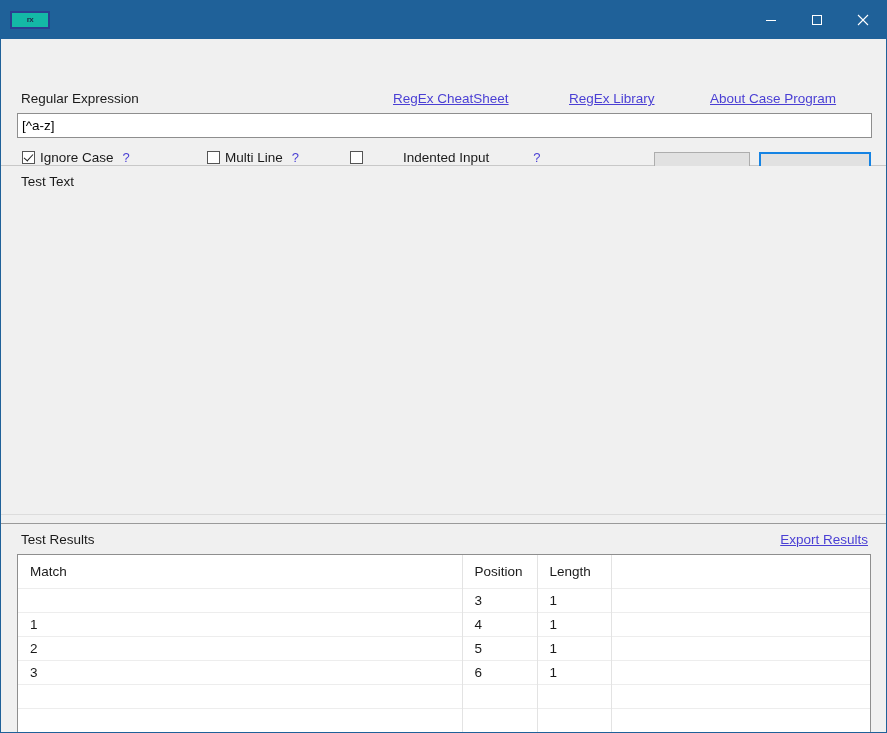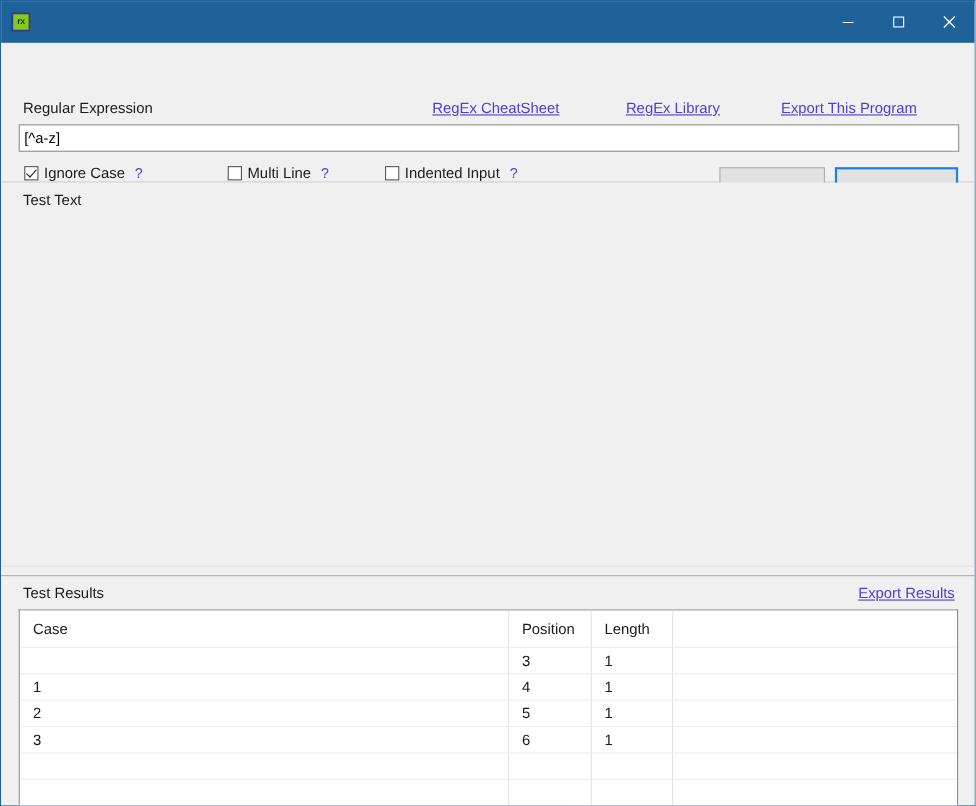--- a/index.html
+++ b/index.html
@@ -23,27 +23,27 @@
 
   
   .title-bar {
     height: 38px;
     background: #1f6199;
     display: flex;
     align-items: center;
     position: relative;
   }
   .app-icon {
-    width: 18px;
+    width: 40px;
     height: 18px;
     margin-left: 9px;
     margin-right: 9px;
     box-sizing: border-box;
     border: 2px solid #2a3f8f;
-    background: #84cc16;
+    background: #14b8a6;
     display: flex;
     align-items: center;
     justify-content: center;
     font-size: 8px;
     font-weight: bold;
     color: #20304f;
     letter-spacing: -0.5px;
     line-height: 1;
     font-family: "Liberation Sans", sans-serif;
   }
@@ -274,21 +274,21 @@
           </svg>
       </div>
     </div>
   </div>
 
   <div class="top-panel">
     <div class="section-label" style="left:20px; top:52px;text-align:right;">Regular Expression</div>
 
     <div class="link" style="left:392px; top:52px;">RegEx CheatSheet</div>
     <div class="link" style="left:568px; top:52px;">RegEx Library</div>
-    <div class="link" style="left:709px; top:52px;">Export This Program</div>
+    <div class="link" style="left:709px; top:52px;">About Case Program</div>
 
     <input class="regex-input" type="text" value="[^a-z]" style="">
 
     <div class="opt" style="left:21px; top:111px;align-items:center;">
       <span class="cb checked"></span>
       <span>Ignore Case</span>
       <span class="help">?</span>
     </div>
     <div class="opt" style="left:21px; top:139px;">
       <span class="cb checked"></span>
@@ -300,21 +300,21 @@
       <span class="cb"></span>
       <span>Multi Line</span>
       <span class="help">?</span>
     </div>
     <div class="opt" style="left:206px; top:139px;">
       <span class="cb"></span>
       <span>Single Line</span>
       <span class="help">?</span>
     </div>
 
-    <div class="opt" style="left:349px; top:111px;">
+    <div class="opt" style="left:349px; top:111px;gap:35px;">
       <span class="cb"></span>
       <span>Indented Input</span>
       <span class="help">?</span>
     </div>
     <div class="opt" style="left:349px; top:139px;">
       <span class="cb"></span>
       <span>Replace mode</span>
       <span class="help">?</span>
     </div>
 
@@ -335,21 +335,21 @@
     <div class="results-grid">
       <table class="grid">
         <colgroup>
           <col class="c-match">
             <col class="c-pos">
             <col class="c-len">
             <col>
         </colgroup>
         <thead>
           <tr>
-            <th>Case</th>
+            <th>Match</th>
             <th>Position</th>
             <th>Length</th>
             <th></th>
           </tr>
         </thead>
         <tbody>
           <tr>
             <td></td>
             <td>3</td>
             <td>1</td>

